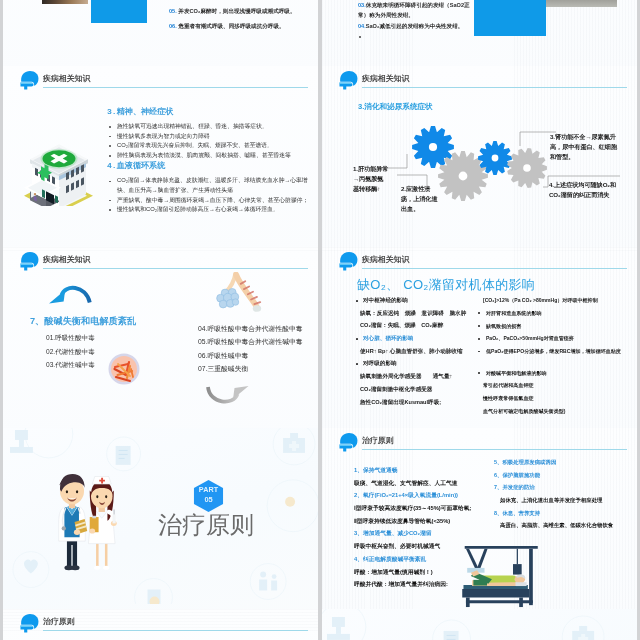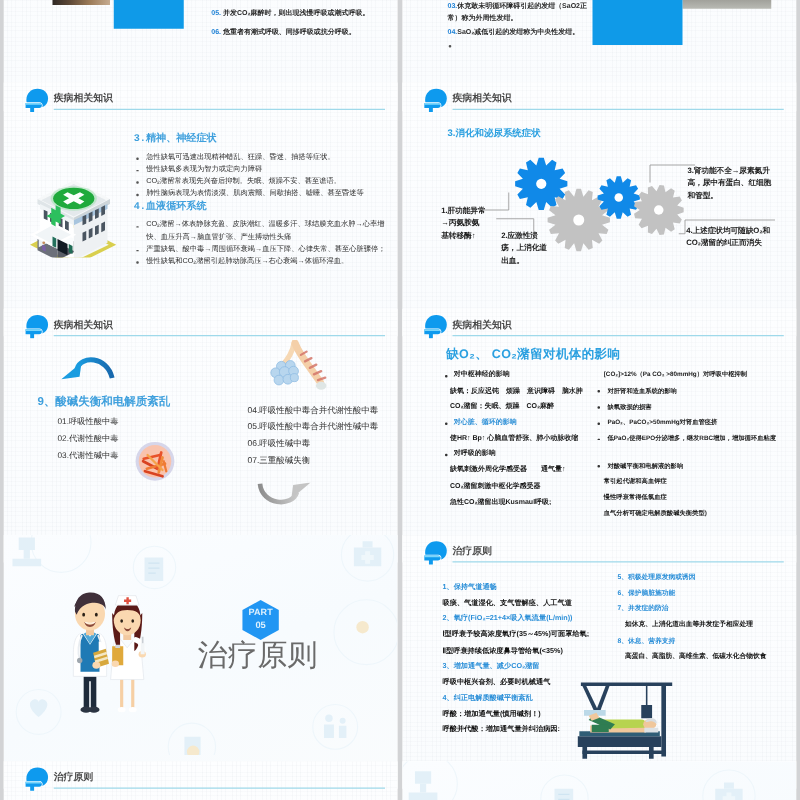--- a/index.html
+++ b/index.html
@@ -52,21 +52,21 @@
   
   .ab-h{position:absolute;left:27px;top:69px;font-size:9.2px;font-weight:bold;color:#3fa0dd;line-height:11px;letter-spacing:0;}
   .ab-l{position:absolute;left:43px;font-size:6.6px;color:#333;line-height:8px;}
   .ab-r{position:absolute;left:195px;font-size:6.8px;color:#333;line-height:8px;}
   .ab-arc-top{position:absolute;left:45px;top:33px;width:48px;height:24px;}
   .ab-arc-bot{position:absolute;left:200px;top:139px;width:47px;height:22px;}
   .bact{position:absolute;left:105px;top:106px;width:32px;height:32px;}
   .alveoli{position:absolute;left:213px;top:25px;width:52px;height:42px;}
 
   
-  .hx-h{position:absolute;left:35px;top:29px;font-size:10px;font-weight:bold;color:#2ba0e0;letter-spacing:.3px;}
+  .hx-h{position:absolute;left:35px;top:29px;font-size:13px;font-weight:normal;color:#2ba0e0;letter-spacing:.3px;}
   .hx-col{position:absolute;top:50px;}
   .hx-left{left:29px;width:160px;}
   .hx-right{left:152px;width:160px;}
   .hx-li{position:relative;font-size:5.6px;line-height:7px;color:#1a1a1a;margin-bottom:5.7px;padding-left:12px;font-weight:bold;}
   .hx-li.nb{padding-left:9px;}
   .hx-li.b:before{content:"";position:absolute;left:5px;top:3px;width:1.7px;height:1.7px;background:#333;border-radius:50%;}
   .hx-li.blue{color:#2a8ed6;}
   .hx-li.gapabove{margin-top:15px;}
   .hx-right .hx-li{font-size:5.05px;line-height:6.4px;margin-bottom:6.4px;}
   .hx-right .hx-li.b:before{left:4px;top:2.7px;width:1.6px;height:1.6px;}
@@ -269,21 +269,21 @@
     <svg class="ab-arc-bot" viewBox="0 0 92 44">
       <defs>
           <linearGradient id="abg2" x1="0" y1="0" x2="1" y2="0">
         <stop offset="0" stop-color="#8e8e8e"></stop>
             <stop offset="1" stop-color="#c9c9c9"></stop>
           </linearGradient>
         </defs>
       <path d="M9 2 C12 36 60 40 68 16" fill="none" stroke="url(#abg2)" stroke-width="7.5" stroke-linecap="butt"></path>
       <path d="M90 0 L59 26 L62 4 Z" fill="#c4c4c4"></path>
     </svg>
-    <div class="ab-h">9、酸碱失衡和电解质紊乱</div>
+    <div class="ab-h">7、酸碱失衡和电解质紊乱</div>
     <div class="ab-l" style="top:87px">01.呼吸性酸中毒</div>
     <div class="ab-l" style="top:100.5px">02.代谢性酸中毒</div>
     <div class="ab-l" style="top:114px">03.代谢性碱中毒</div>
     <div class="ab-r" style="top:78px">04.呼吸性酸中毒合并代谢性酸中毒</div>
     <div class="ab-r" style="top:91.3px">05.呼吸性酸中毒合并代谢性碱中毒</div>
     <div class="ab-r" style="top:104.6px">06.呼吸性碱中毒</div>
     <div class="ab-r" style="top:117.9px">07.三重酸碱失衡</div>
     <svg class="bact" viewBox="0 0 64 64">
       <circle cx="32" cy="32" r="31" fill="#d6d6ea"></circle>
       <circle cx="32" cy="32" r="26" fill="#f9c3ad"></circle>

